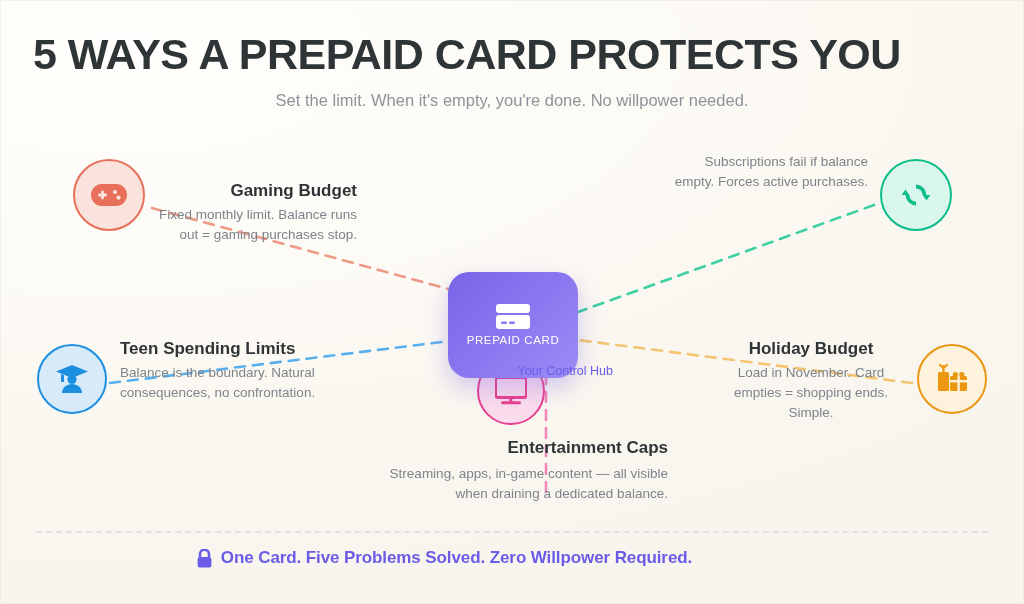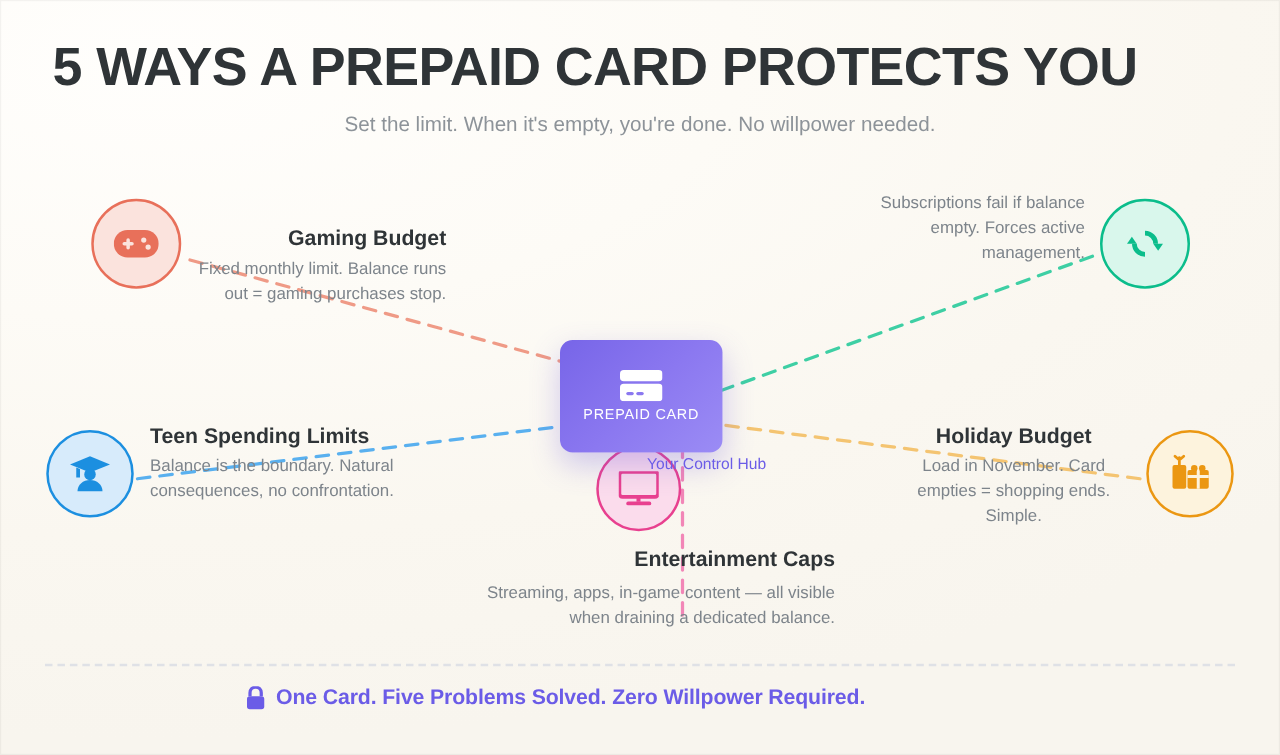--- a/index.html
+++ b/index.html
@@ -33,48 +33,48 @@
     height: 604px;
     pointer-events: none;
   }
 
   
   .title {
     position: absolute;
     left: 0;
     top: 28px;
     width: 952px;
-    text-align: center;
     font-size: 43px;
     line-height: 52px;
     font-weight: 700;
     letter-spacing: -0.5px;
     color: #2f3437;
     white-space: nowrap;
+    padding-left: 33px;
   }
   .subtitle {
     position: absolute;
     left: 0;
     top: 88px;
     width: 1024px;
     text-align: center;
     font-size: 16.5px;
     line-height: 24px;
     font-weight: 400;
     color: #8d9399;
   }
 
   
   .card {
     position: absolute;
     left: 448px;
     top: 272px;
     width: 130px;
-    height: 90px;
-    border-radius: 10px;
+    height: 106px;
+    border-radius: 21px;
     background: linear-gradient(135deg, #7765e8 0%, #8b78f0 52%, #9b8cf5 100%);
     box-shadow: 0 10px 24px rgba(110, 90, 220, 0.30);
     display: flex;
     flex-direction: column;
     align-items: center;
     justify-content: center;
     z-index: 6;
   }
   .card-icon { width: 34px; height: 25px; margin-bottom: 5px; }
   .card-label {
@@ -216,21 +216,21 @@
 
   <div class="bubble" id="bubble-subscription">
     <svg width="32" height="32" viewBox="0 0 32 32" xmlns="http://www.w3.org/2000/svg">
       <path d="M16 5.6 A10.4 10.4 0 0 1 26.4 16 L22.6 16 A6.6 6.6 0 0 0 16 9.4 Z" fill="#0bbd8b"></path>
       <path d="M16 26.4 A10.4 10.4 0 0 1 5.6 16 L9.4 16 A6.6 6.6 0 0 0 16 22.6 Z" fill="#0bbd8b"></path>
       <path d="M22.6 16 L30.4 16 L26.5 21.6 Z" fill="#0bbd8b"></path>
       <path d="M9.4 16 L1.6 16 L5.5 10.4 Z" fill="#0bbd8b"></path>
     </svg>
   </div>
   <div class="node" id="node-subscription">
-    <div class="node-body">Subscriptions fail if balance empty. Forces active management.</div>
+    <div class="node-body">Subscriptions fail if balance empty. Forces active purchases.</div>
   </div>
 
   <div class="bubble" id="bubble-teen">
     <svg width="34" height="32" viewBox="0 0 34 32" xmlns="http://www.w3.org/2000/svg">
       <path d="M17 2 L33 8.5 L17 15 L1 8.5 Z" fill="#1c8fe0"></path>
       <path d="M6 11 L6 19 L9 19 L9 12.2 Z" fill="#1c8fe0"></path>
       <path d="M17 30 C17 30 7 30 7 30 C7 24.8 11.5 21 17 21 C22.5 21 27 24.8 27 30 Z" fill="#1c8fe0"></path>
       <circle cx="17" cy="16.5" r="4.6" fill="#1c8fe0"></circle>
     </svg>
   </div>

